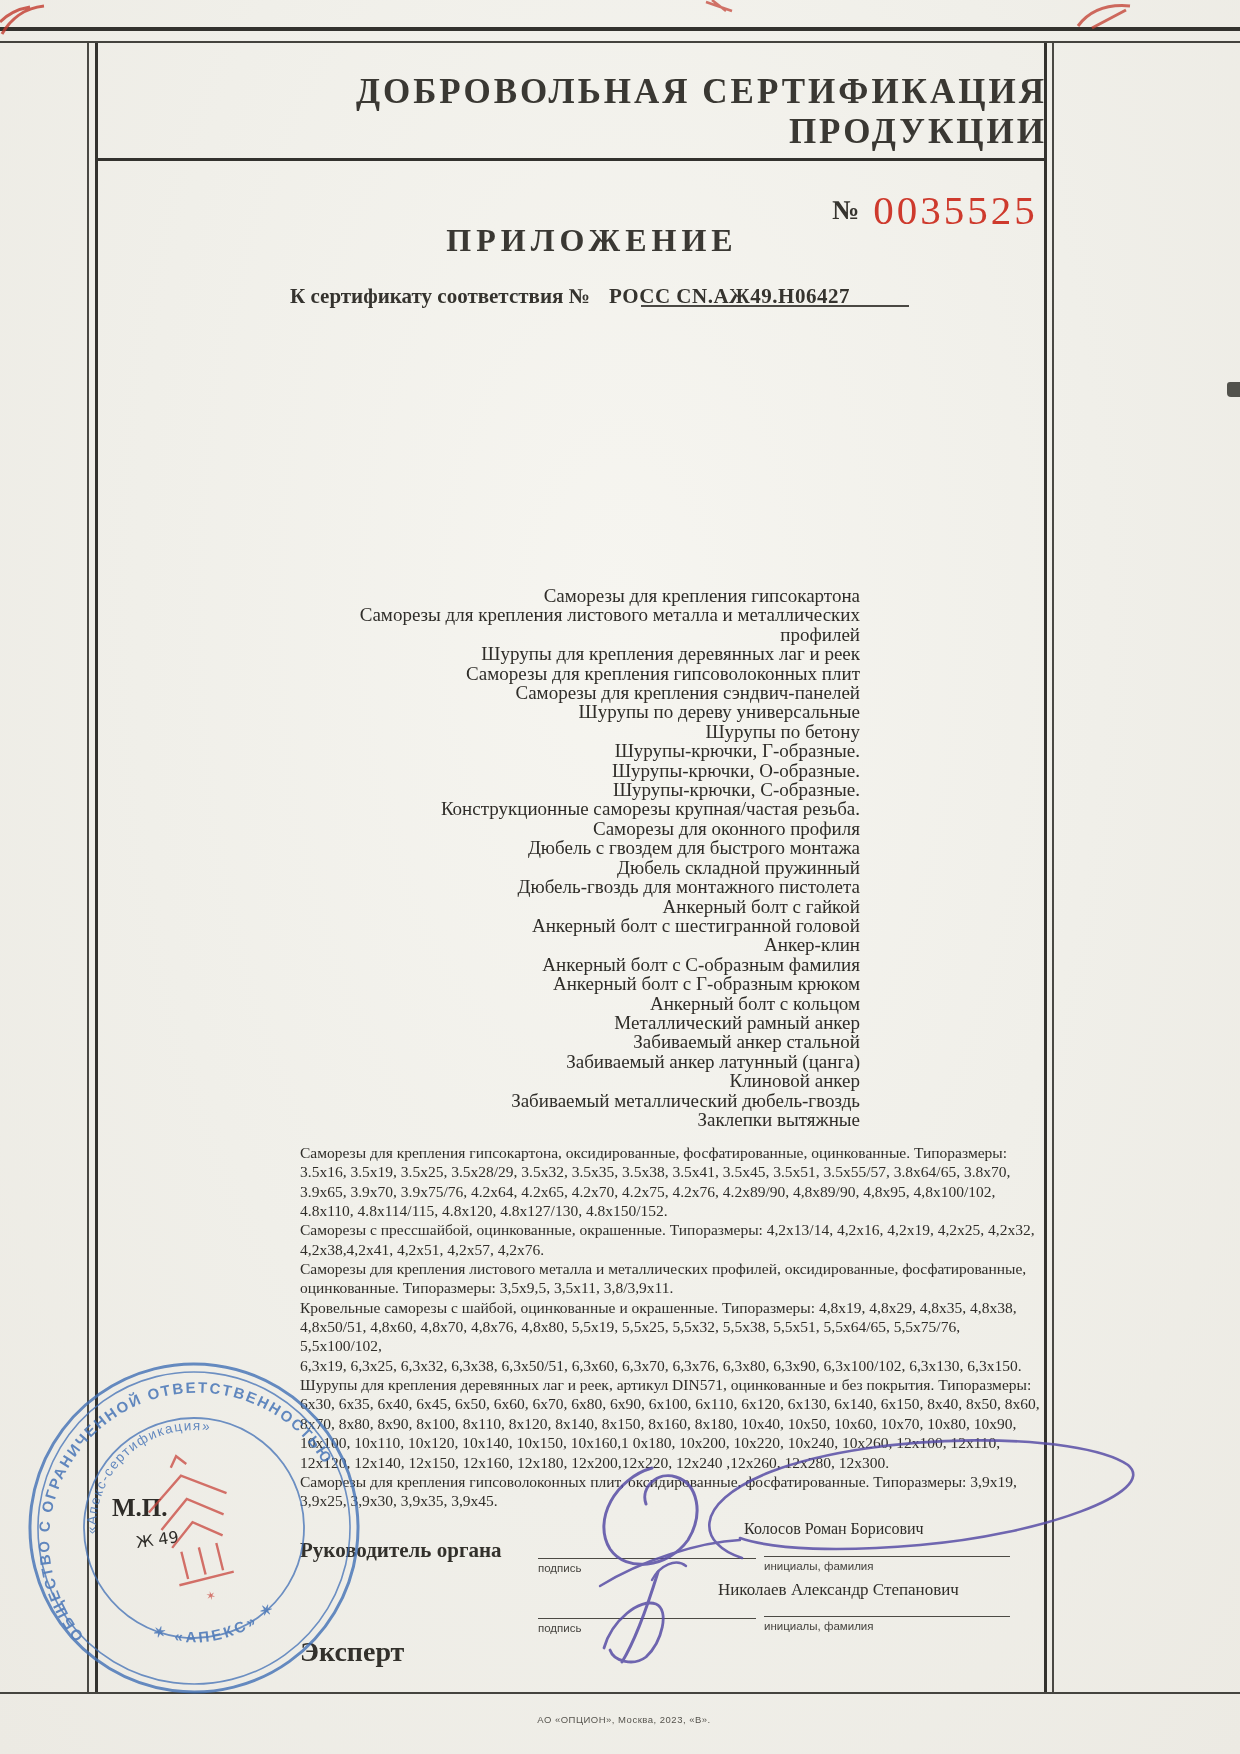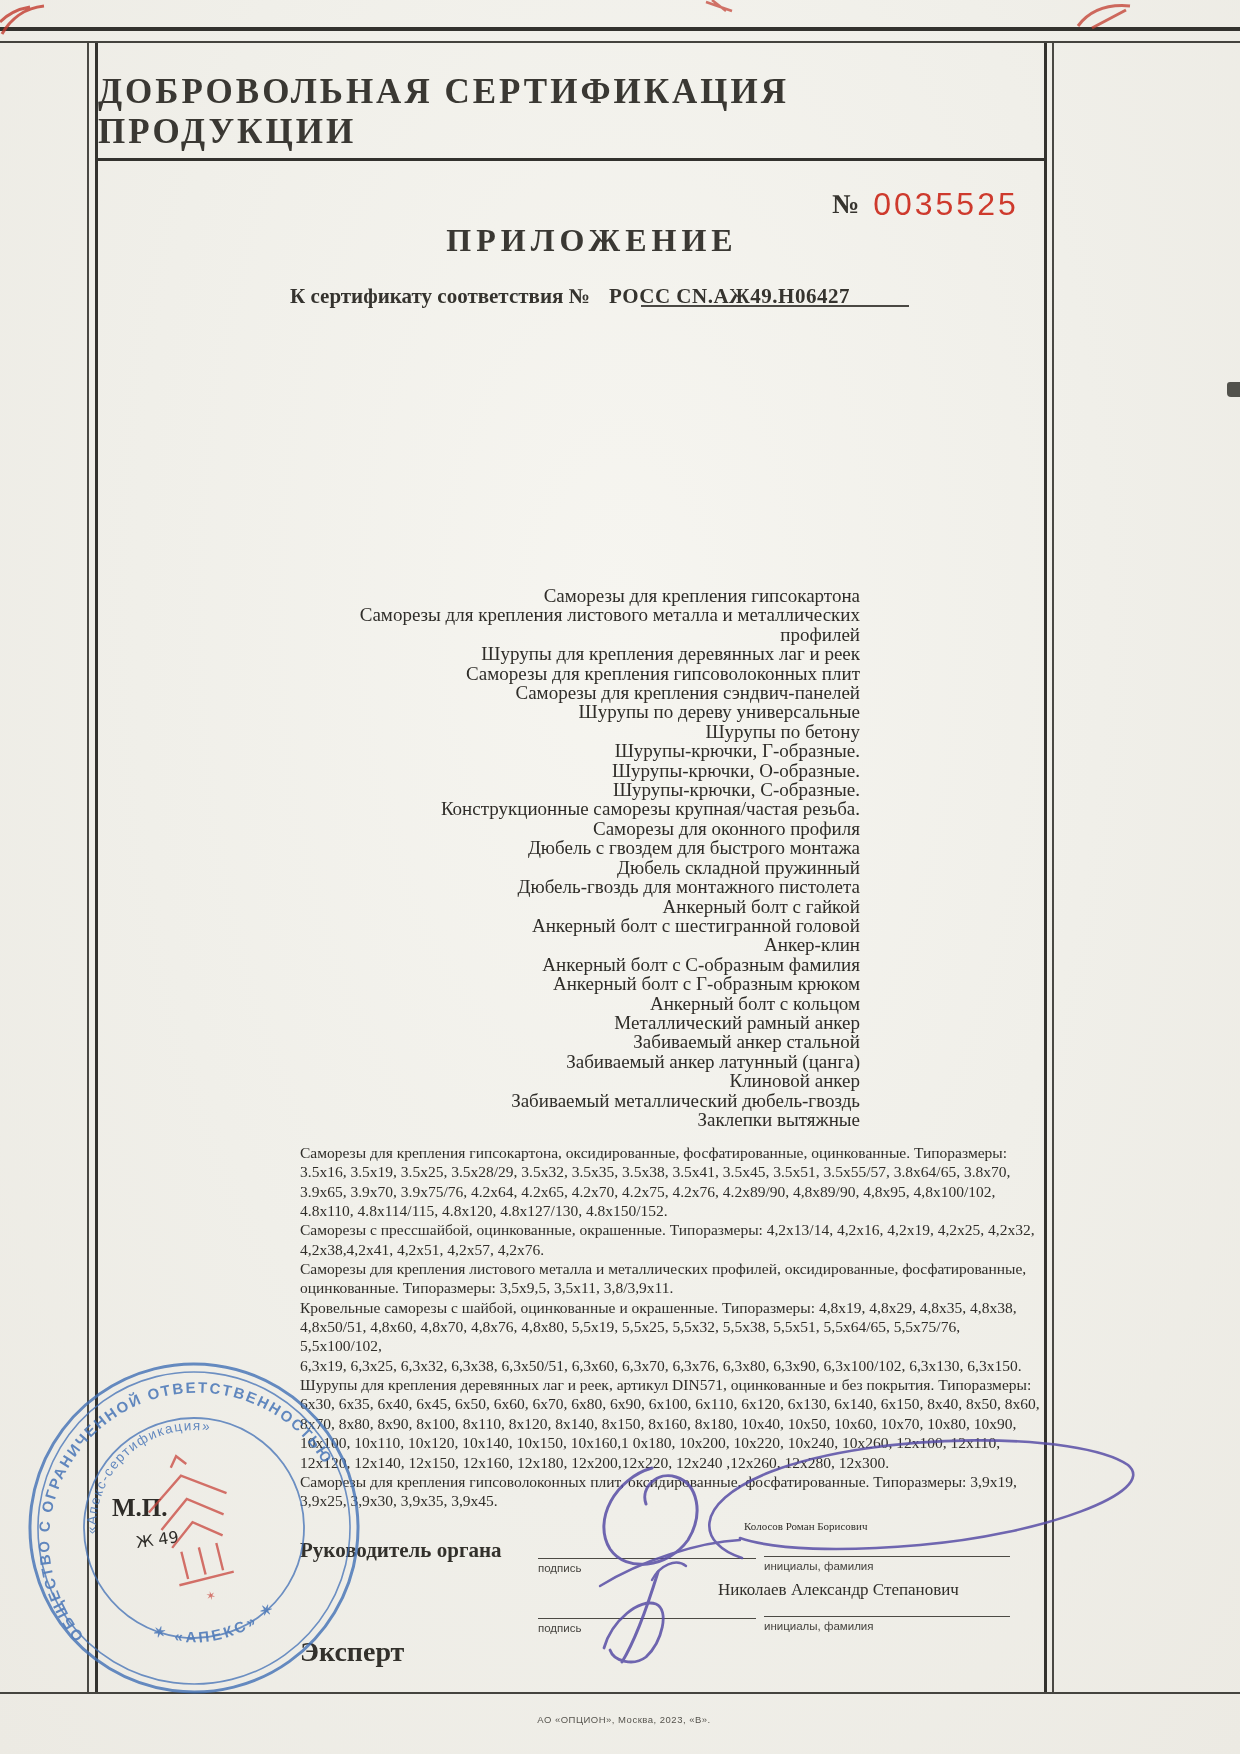--- a/index.html
+++ b/index.html
@@ -19,31 +19,31 @@
   .frame-top2{left:0;top:41px;width:1240px;height:2px;background:#44433e;}
   .frame-left1{left:87px;top:43px;width:2px;height:1650px;background:#4a4944;}
   .frame-left2{left:95px;top:43px;width:3px;height:1650px;}
   .frame-right1{left:1044px;top:43px;width:3px;height:1650px;}
   .frame-right2{left:1052px;top:43px;width:2px;height:1650px;background:#4a4944;}
   .frame-bottom{left:0;top:1692px;width:1240px;height:2px;background:#45443f;}
   .header-sep{left:96px;top:158px;width:951px;height:3px;}
 
   .header-title{
     left:98px;top:72px;width:949px;
-    text-align:left;
+    text-align:right;
     font-size:35px;font-weight:bold;
     letter-spacing:3px;
     color:#3a3833;
     font-family:"Liberation Serif", serif;
   }
   .doc-number{left:832px;top:186px;white-space:nowrap;}
   .doc-number .nosign{font-size:27px;font-weight:bold;color:#36342f;vertical-align:middle;}
   .doc-number .digits{
-    font-family:Liberation Sans, sans-serif;
-    font-size:32px;color:#ce3a2d;letter-spacing:3px;vertical-align:middle;margin-left:10px;text-align:center;
+    font-family:Liberation Serif, serif;
+    font-size:41px;color:#ce3a2d;letter-spacing:3px;vertical-align:middle;margin-left:10px;text-align:center;
   }
   .appendix-title{
     left:312px;top:222px;width:560px;text-align:center;
     font-size:32px;font-weight:bold;letter-spacing:5px;color:#3a3833;
   }
   .cert-line{left:290px;top:284px;white-space:nowrap;font-size:21px;font-weight:bold;color:#35332e;}
   .cert-number{
     position:relative;
     margin-left:14px;
     font-size:21px;font-weight:bold;letter-spacing:.5px;color:#35332e;
@@ -59,21 +59,21 @@
   .sigline{position:absolute;border-bottom:1.6px solid #4c4a44;}
   .sigline1{left:538px;top:1538px;width:218px;height:20px;}
   .sigline2{left:538px;top:1598px;width:218px;height:20px;}
   .nameline1{left:764px;top:1536px;width:246px;height:20px;}
   .nameline2{left:764px;top:1596px;width:246px;height:20px;}
   .caption{position:absolute;font-family:"Liberation Sans", sans-serif;font-size:11.5px;color:#45433e;text-align:left;}
   .cap-sig1{left:538px;top:1562px;width:218px;}
   .cap-sig2{left:538px;top:1622px;width:218px;}
   .cap-name1{left:764px;top:1560px;width:246px;}
   .cap-name2{left:764px;top:1620px;width:246px;}
-  .name1{left:744px;top:1520px;width:280px;font-size:11px;color:#302e2a;}
+  .name1{left:744px;top:1520px;width:280px;font-size:16px;color:#302e2a;}
   .name2{left:718px;top:1580px;width:300px;font-size:17px;color:#302e2a;}
 
   .mp-label{left:112px;top:1494px;font-size:25px;font-weight:bold;color:#2e2c28;}
   .zh-label{left:136px;top:1530px;font-size:16px;color:#2e2c28;font-family:"DejaVu Sans", sans-serif;transform:rotate(-8deg);}
 
   .footer-text{
     left:4px;top:1714px;width:1240px;text-align:center;
     font-family:"Liberation Sans", sans-serif;font-size:9.5px;color:#56544e;letter-spacing:.5px;
   }
   .stamp-wrap{left:18px;top:1352px;width:352px;height:352px;transform:rotate(-14deg);opacity:.88;}

